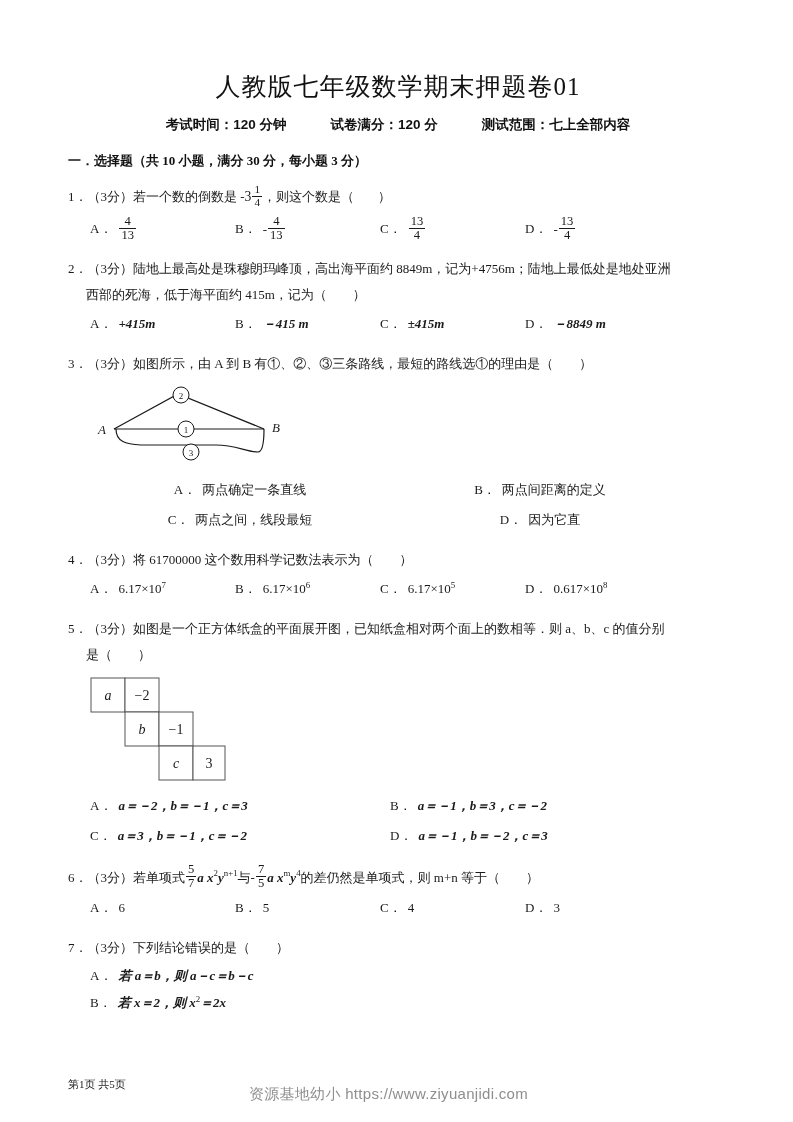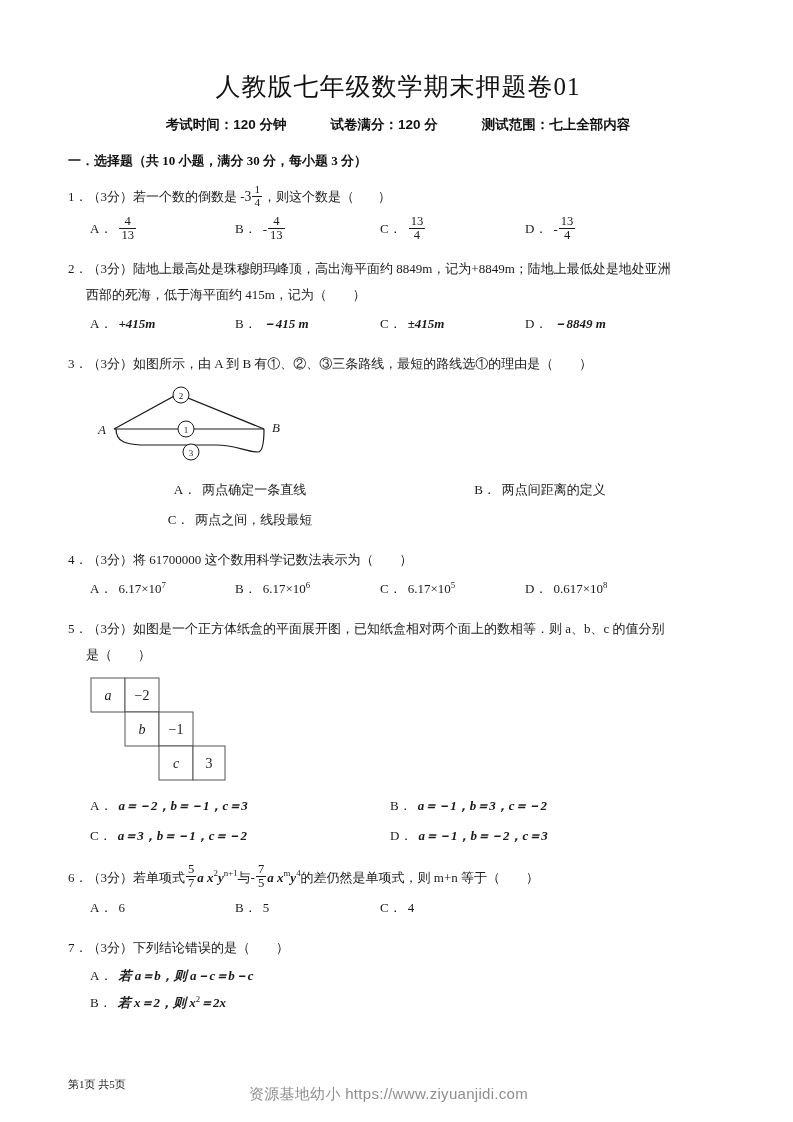--- a/index.html
+++ b/index.html
@@ -146,21 +146,21 @@
       <div class="opts cols4">
         <div><span class="opt-lbl">A．</span><span></span><span class="frac"><span class="num">4</span><span class="den">13</span></span></div>
         <div><span class="opt-lbl">B．</span><span>-</span><span class="frac"><span class="num">4</span><span class="den">13</span></span></div>
         <div><span class="opt-lbl">C．</span><span></span><span class="frac"><span class="num">13</span><span class="den">4</span></span></div>
         <div><span class="opt-lbl">D．</span><span>-</span><span class="frac"><span class="num">13</span><span class="den">4</span></span></div>
       </div>
     </div>
 
     <div class="q">
       <div class="q-stem">
-        <span>2．</span><span>（3分）</span><span>陆地上最高处是珠穆朗玛峰顶，高出海平面约 8849m，记为+8849m；陆地上最低处是地处亚洲</span>
+        <span>2．</span><span>（3分）</span><span>陆地上最高处是珠穆朗玛峰顶，高出海平面约 8849m，记为+4756m；陆地上最低处是地处亚洲</span>
         <span class="cont">西部的死海，低于海平面约 415m，记为（　　）</span>
       </div>
       <div class="opts cols4">
         <div><span class="opt-lbl">A．</span><i>+415m</i></div>
         <div><span class="opt-lbl">B．</span><i>－415 m</i></div>
         <div><span class="opt-lbl">C．</span><i>±415m</i></div>
         <div><span class="opt-lbl">D．</span><i>－8849 m</i></div>
       </div>
     </div>
 
@@ -186,20 +186,21 @@
           <circle cx="105" cy="70" r="8" fill="#ffffff" stroke="#1a1a1a" stroke-width="1"></circle>
           <text x="105" y="74" text-anchor="middle" font-family="Liberation Serif, serif" font-size="9" fill="#1a1a1a">3</text>
         </svg>
       </div>
       <div class="opts cols2">
         <div><span class="opt-lbl">A．</span><span>两点确定一条直线</span></div>
         <div><span class="opt-lbl">B．</span><span>两点间距离的定义</span></div>
       </div>
       <div class="opts cols2">
         <div><span class="opt-lbl">C．</span><span>两点之间，线段最短</span></div>
+        <div><span class="opt-lbl">D．</span><span>因为它直</span></div>
       </div>
     </div>
 
     <div class="q">
       <div class="q-stem">
         <span>4．</span><span>（3分）</span><span>将 61700000 这个数用科学记数法表示为（　　）</span>
       </div>
       <div class="opts cols4">
         <div><span class="opt-lbl">A．</span><span>6.17×10</span><sup>7</sup></div>
         <div><span class="opt-lbl">B．</span><span>6.17×10</span><sup>6</sup></div>
@@ -244,20 +245,21 @@
     </div>
 
     <div class="q">
       <div class="q-stem">
         <span>6．</span><span>（3分）</span><span>若单项式</span><span class="frac"><span class="num">5</span><span class="den">7</span></span><i>a x</i><sup>2</sup><i>y</i><sup>n+1</sup><span>与</span><span>-</span><span class="frac"><span class="num">7</span><span class="den">5</span></span><i>a x</i><sup>m</sup><i>y</i><sup>4</sup><span>的差仍然是单项式，则 m+n 等于（　　）</span>
       </div>
       <div class="opts cols4">
         <div><span class="opt-lbl">A．</span><span>6</span></div>
         <div><span class="opt-lbl">B．</span><span>5</span></div>
         <div><span class="opt-lbl">C．</span><span>4</span></div>
+        <div><span class="opt-lbl">D．</span><span>3</span></div>
       </div>
     </div>
 
     <div class="q">
       <div class="q-stem">
         <span>7．</span><span>（3分）</span><span>下列结论错误的是（　　）</span>
       </div>
       <div class="opts-stack">
         <div><span class="opt-lbl">A．</span><i>若 a＝b，则 a－c＝b－c</i></div>
         <div><span class="opt-lbl">B．</span><i>若 x＝2，则 x</i><sup>2</sup><i>＝2x</i></div>

